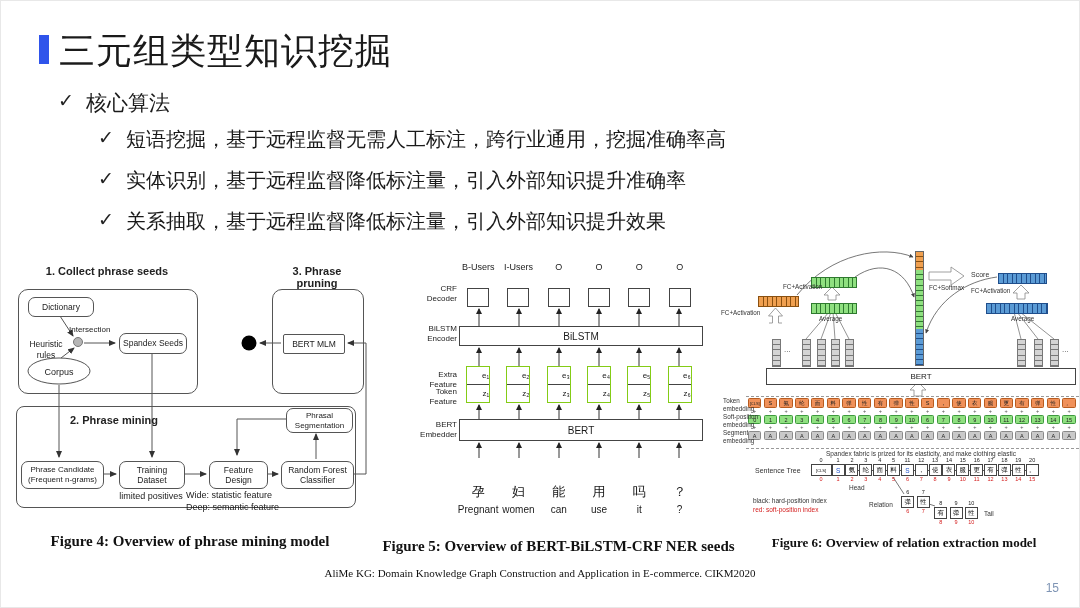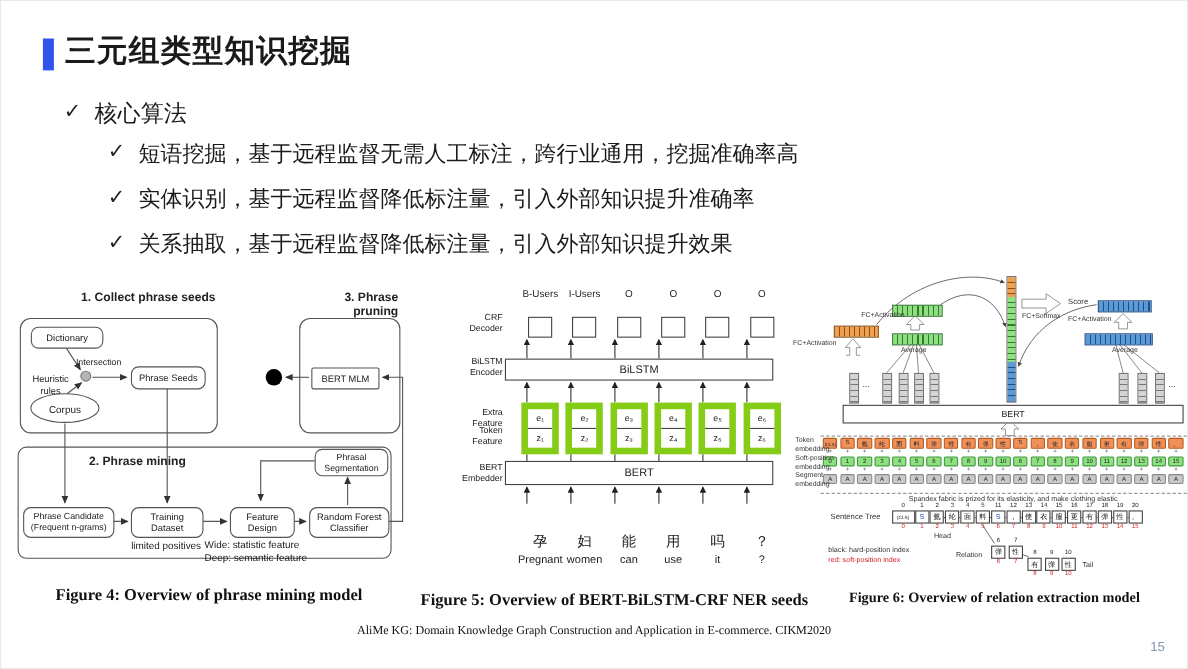--- a/index.html
+++ b/index.html
@@ -1,49 +1,49 @@
 <!DOCTYPE html>
 <html><head>
 <meta charset="utf-8">
 <style>
   html,body{margin:0;padding:0;background:#fff;}
   .slide{position:relative;width:1080px;height:608px;background:#fff;overflow:hidden;
          font-family:"Liberation Sans",sans-serif;color:#1a1a1a;border:1px solid #e8e8e8;box-sizing:border-box;}
   
   .title-bar{position:absolute;left:38px;top:34px;width:10px;height:29px;background:#2f54eb;}
-  .page-title{position:absolute;left:58px;top:26px;font-size:28px;font-weight:bold;letter-spacing:1px;}
+  .page-title{position:absolute;left:58px;top:26px;font-size:36px;font-weight:normal;letter-spacing:1px;}
   .logo{position:absolute;right:10px;top:24px;display:flex;align-items:center;}
   .logo-text{font-size:25px;font-weight:bold;font-style:italic;
              background:linear-gradient(90deg,#f7b500,#f07c1a 55%,#ef4123);
              -webkit-background-clip:text;background-clip:text;color:transparent;}
   
   .bullet{position:absolute;display:flex;gap:12px;align-items:flex-start;}
   .check{font-size:19px;color:#222;}
   .b1{left:57px;top:88px;font-size:21px;}
   .b2{left:97px;top:125px;font-size:20px;}
   .b3{left:97px;top:166px;font-size:20px;}
   .b4{left:97px;top:207px;font-size:20px;}
   
   .fig{position:absolute;}
   .fig svg.wires{position:absolute;left:0;top:0;z-index:2;pointer-events:none;}
   .grp{position:absolute;border:1.2px solid #555;border-radius:10px;background:transparent;z-index:1;}
   .bx{position:absolute;border:1px solid #555;border-radius:7px;background:#fff;z-index:3;
       display:flex;flex-direction:column;justify-content:center;text-align:center;
       font-size:8.5px;line-height:1.2;color:#222;}
   .bx.sharp{border-radius:2px;}
-  .lbl{position:absolute;text-align:right;font-size:11px;font-weight:600;color:#222;z-index:3;}
+  .lbl{position:absolute;text-align:center;font-size:11px;font-weight:600;color:#222;z-index:3;}
   .note{position:absolute;font-size:9px;color:#222;z-index:3;line-height:1.35;}
   .caption{position:absolute;text-align:center;font-family:"Liberation Serif",serif;font-weight:bold;
            font-size:15px;color:#111;}
   
-  .f5row{position:absolute;left:60px;width:242px;display:flex;z-index:3;}
+  .f5row{position:absolute;left:47px;width:242px;display:flex;z-index:3;}
   .f5row .cell{width:40.3px;display:flex;justify-content:center;align-items:flex-start;}
   .f5row.tags .cell{font-size:9px;color:#222;}
   .sq{width:20px;height:17px;border:1px solid #444;background:#fff;}
-  .stk{width:22px;border:6px solid #84cc16;background:#fff;font-size:8px;text-align:center;}
+  .stk{width:22px;border:1px solid #84cc16;background:#fff;font-size:8px;text-align:right;}
   .stk div{height:17px;line-height:17px;}
   .stk div:first-child{border-bottom:1px solid #444;}
   .xbx{width:17px;height:16px;border:1px solid #444;background:#fff;font-size:8px;
        display:flex;align-items:center;justify-content:center;}
   .f5row.chars .cell{font-size:13px;}
   .f5row.words .cell{font-size:10px;}
   .bar{position:absolute;border:1.2px solid #444;background:#fff;display:flex;align-items:center;
        justify-content:center;font-size:10px;z-index:3;}
   .slabel{position:absolute;width:46px;text-align:right;font-size:8px;line-height:1.25;color:#222;z-index:3;}
   
@@ -136,21 +136,21 @@
     </svg>
     <div class="lbl" style="left:9px;top:6px;width:178px;">1. Collect phrase seeds</div>
     <div class="grp" style="left:9px;top:30px;width:178px;height:103px;"></div>
     <div class="bx" style="left:19px;top:38px;width:64px;height:18px;">Dictionary</div>
     <div class="note" style="left:60px;top:66px;font-size:8px;">Intersection</div>
     <div class="note" style="left:14px;top:80px;width:46px;text-align:center;font-size:8.5px;z-index:3;">
       <div>Heuristic</div>
       <div>rules</div>
     </div>
     <div class="note" style="left:20px;top:107px;width:60px;text-align:center;">Corpus</div>
-    <div class="bx" style="left:110px;top:74px;width:66px;height:19px;">Phrase Seeds</div>
+    <div class="bx" style="left:110px;top:74px;width:66px;height:19px;">Spandex Seeds</div>
     <div class="lbl" style="left:263px;top:6px;width:90px;">3. Phrase pruning</div>
     <div class="grp" style="left:263px;top:30px;width:90px;height:103px;"></div>
     <div class="bx sharp" style="left:274px;top:75px;width:60px;height:18px;">BERT MLM</div>
     <div class="grp" style="left:7px;top:147px;width:338px;height:100px;border-radius:8px;"></div>
     <div class="lbl" style="left:50px;top:155px;width:110px;">2. Phrase mining</div>
     <div class="bx" style="left:12px;top:202px;width:81px;height:26px;font-size:8px;">
       <div>Phrase Candidate</div>
       <div>(Frequent n-grams)</div>
     </div>
     <div class="bx" style="left:110px;top:202px;width:64px;height:26px;">

